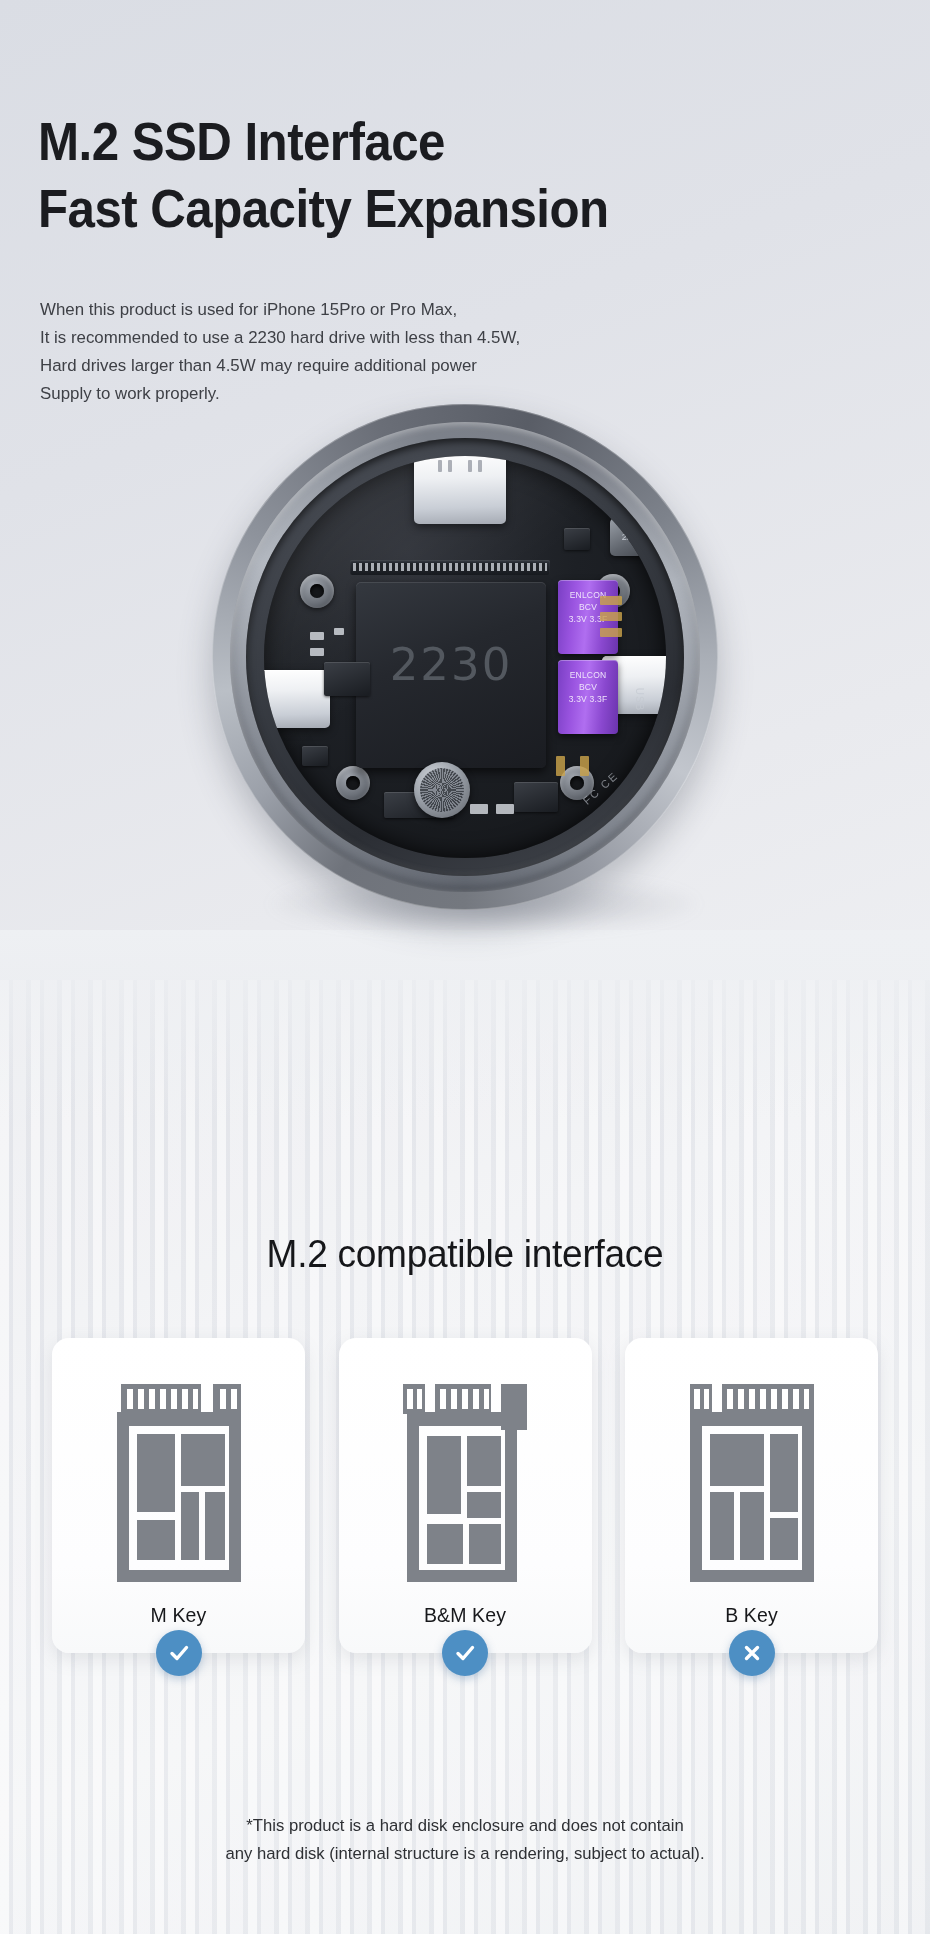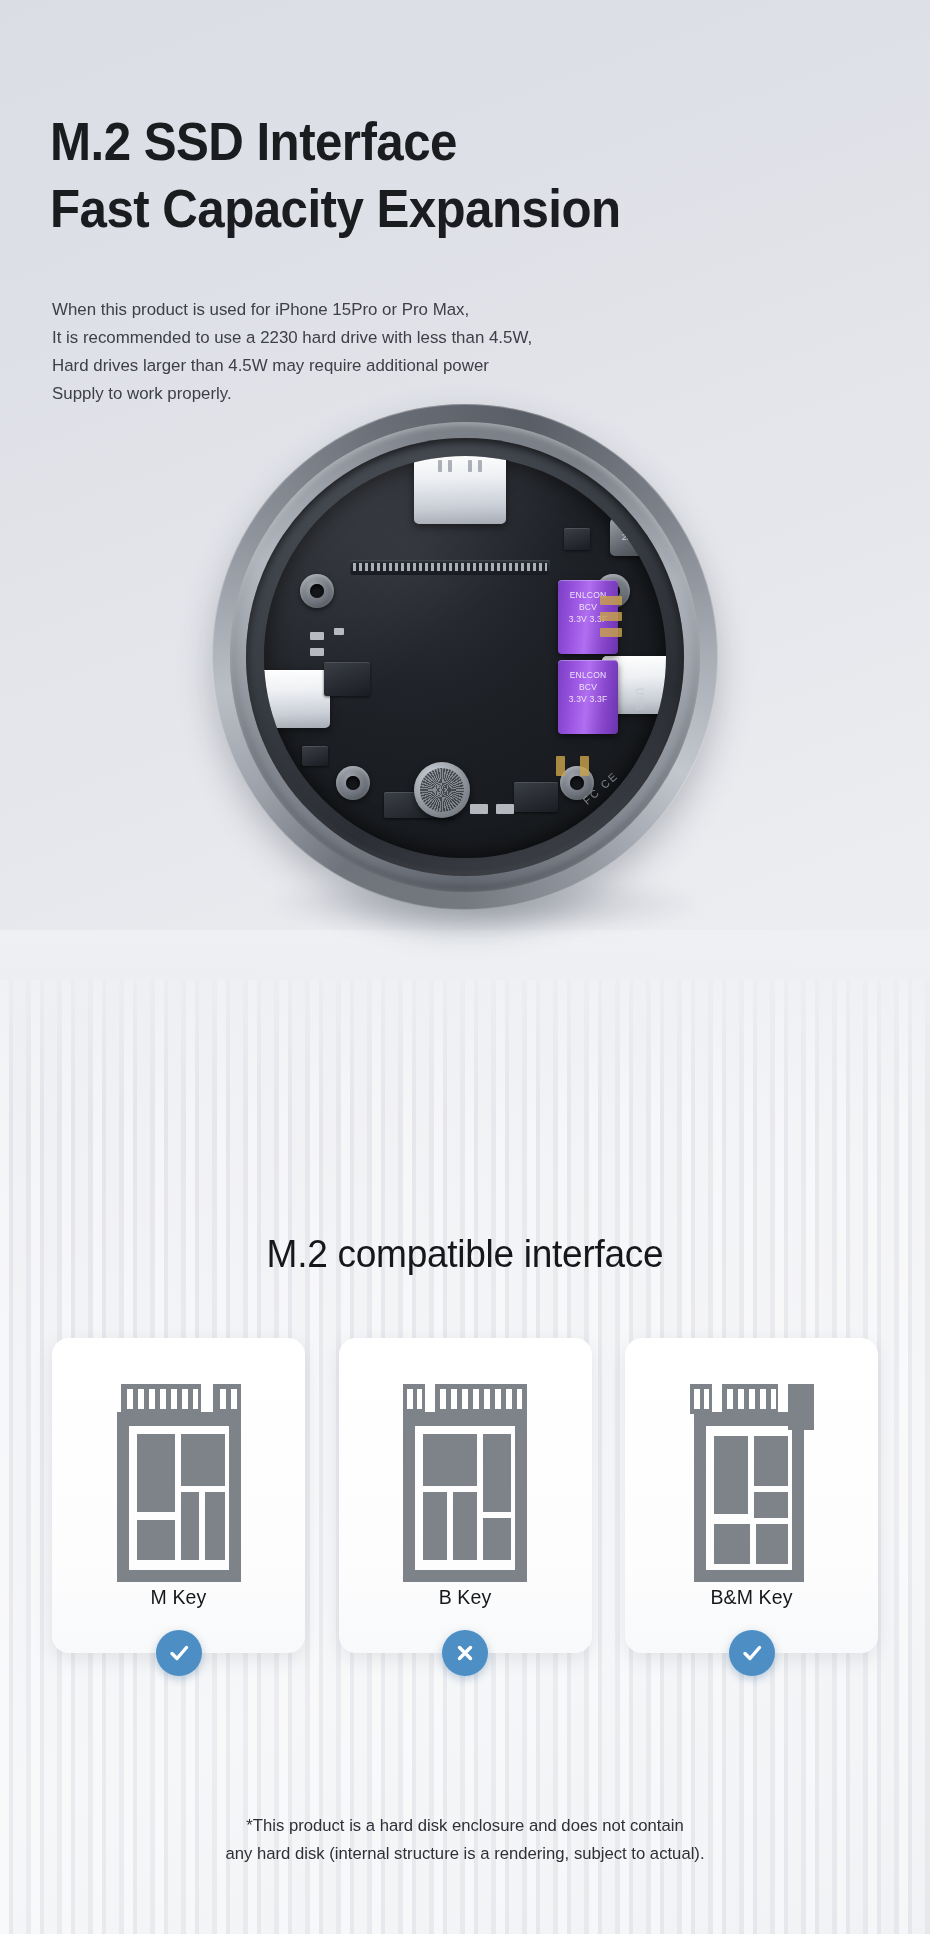--- a/index.html
+++ b/index.html
@@ -25,21 +25,21 @@
     opacity:.85;pointer-events:none;
   }
   #page::after{
     content:"";position:absolute;left:0;right:0;top:930px;height:190px;
     background:linear-gradient(180deg,rgba(238,240,243,1) 0%,rgba(238,240,243,0) 100%);
     pointer-events:none;
   }
   .layer{position:relative;z-index:3;}
 
   
-  .hero{position:absolute;left:50px;top:108px;width:840px;}
+  .hero{position:absolute;left:38px;top:108px;width:840px;}
   h1.title{
     margin:0;color:#1b1c20;
     font-size:53px;line-height:1.27;font-weight:700;
     letter-spacing:-0.6px;
     transform:scaleX(.93);transform-origin:left center;
     white-space:nowrap;
   }
   .title-l2{display:block;}
   p.lede{
     margin:52px 0 0 2px;color:#3e4046;
@@ -188,21 +188,21 @@
   .cards{position:absolute;left:52px;top:1338px;width:826px;
     display:flex;justify-content:space-between;}
   .card{
     position:relative;width:253px;height:315px;border-radius:17px;
     background:linear-gradient(180deg,#ffffff 0%,#fdfdfe 72%,#f8f9fa 100%);
     box-shadow:0 6px 18px rgba(126,132,145,.17);
     display:flex;flex-direction:column;align-items:center;
   }
   .key-icon{margin-top:46px;}
   .card-label{
-    color:#17181b;font-size:19.5px;font-weight:400;letter-spacing:.1px;text-align:center;
+    margin-top:18px;color:#17181b;font-size:19.5px;font-weight:400;letter-spacing:.1px;text-align:center;
   }
   .badge{
     position:absolute;left:50%;bottom:-23px;transform:translateX(-50%);
     width:46px;height:46px;border-radius:50%;
     display:flex;align-items:center;justify-content:center;
     box-shadow:0 3px 8px rgba(70,115,160,.34);
   }
   .badge svg{display:block;}
 
   
@@ -262,20 +262,23 @@
         
       </div>
       <div class="usbc right">
         
       </div>
 
       <div class="ssd-slot">
           <i></i>
         </div>
 
+      <div class="ssd">
+        <div class="code">2230</div>
+      </div>
 
       <div class="cap c1">
         <div>ENLCON</div>
         <div>BCV</div>
         <div>3.3V 3.3F</div>
       </div>
       <div class="cap c2">
         <div>ENLCON</div>
         <div>BCV</div>
         <div>3.3V 3.3F</div>
@@ -336,20 +339,55 @@
         <g fill="#7e8289">
           <rect x="20" y="50" width="38" height="78"></rect>
           <rect x="64" y="50" width="44" height="52"></rect>
           <rect x="64" y="108" width="18" height="68"></rect>
           <rect x="88" y="108" width="20" height="68"></rect>
           <rect x="20" y="136" width="38" height="40"></rect>
         </g>
       </svg>
     </div>
     <div class="card-label">M Key</div>
+    <div class="badge" style="background:#4d8fc4">
+      <svg width="24" height="24" viewBox="0 0 24 24" aria-hidden="true">
+        <path d="M5 12.5 L10 17.5 L19.5 6.5" fill="none" stroke="#ffffff" stroke-width="3.4" stroke-linecap="round" stroke-linejoin="round"></path>
+      </svg>
+    </div>
+  </div>
+
+  <div class="card">
+    <div class="key-icon">
+      <svg width="124" height="198" viewBox="0 0 124 198" aria-hidden="true">
+        <g fill="#7e8289">
+          <path d="M0 0 h22 v30 h-22 z"></path>
+          <path d="M32 0 h56 v30 h-56 z"></path>
+          <path d="M98 0 h26 v46 h-26 z"></path>
+          <path d="M4 28 h110 v170 h-110 z M16 42 h86 v144 h-86 z" fill-rule="evenodd"></path>
+        </g>
+        <g fill="#ffffff">
+          <rect x="4" y="5" width="6" height="20"></rect>
+            <rect x="14" y="5" width="5" height="20"></rect>
+          <rect x="37" y="5" width="6" height="20"></rect>
+            <rect x="48" y="5" width="6" height="20"></rect>
+          <rect x="59" y="5" width="6" height="20"></rect>
+            <rect x="70" y="5" width="6" height="20"></rect>
+          <rect x="81" y="5" width="5" height="20"></rect>
+        </g>
+        <g fill="#7e8289">
+          <rect x="24" y="52" width="34" height="78"></rect>
+          <rect x="64" y="52" width="34" height="50"></rect>
+          <rect x="64" y="108" width="34" height="26"></rect>
+          <rect x="24" y="140" width="36" height="40"></rect>
+          <rect x="66" y="140" width="32" height="40"></rect>
+        </g>
+      </svg>
+    </div>
+    <div class="card-label">B&amp;M Key</div>
     <div class="badge" style="background:#4d8fc4">
       <svg width="24" height="24" viewBox="0 0 24 24" aria-hidden="true">
         <path d="M5 12.5 L10 17.5 L19.5 6.5" fill="none" stroke="#ffffff" stroke-width="3.4" stroke-linecap="round" stroke-linejoin="round"></path>
       </svg>
     </div>
   </div>
 
   <div class="card">
     <div class="key-icon">
       <svg width="124" height="198" viewBox="0 0 124 198" aria-hidden="true">
@@ -380,53 +418,18 @@
       </svg>
     </div>
     <div class="card-label">B Key</div>
     <div class="badge" style="background:#4d8fc4">
       <svg width="24" height="24" viewBox="0 0 24 24" aria-hidden="true">
         <path d="M6.5 6.5 L17.5 17.5 M17.5 6.5 L6.5 17.5" fill="none" stroke="#ffffff" stroke-width="3.4" stroke-linecap="round"></path>
       </svg>
     </div>
   </div>
 
-  <div class="card">
-    <div class="key-icon">
-      <svg width="124" height="198" viewBox="0 0 124 198" aria-hidden="true">
-        <g fill="#7e8289">
-          <path d="M0 0 h22 v30 h-22 z"></path>
-          <path d="M32 0 h56 v30 h-56 z"></path>
-          <path d="M98 0 h26 v46 h-26 z"></path>
-          <path d="M4 28 h110 v170 h-110 z M16 42 h86 v144 h-86 z" fill-rule="evenodd"></path>
-        </g>
-        <g fill="#ffffff">
-          <rect x="4" y="5" width="6" height="20"></rect>
-            <rect x="14" y="5" width="5" height="20"></rect>
-          <rect x="37" y="5" width="6" height="20"></rect>
-            <rect x="48" y="5" width="6" height="20"></rect>
-          <rect x="59" y="5" width="6" height="20"></rect>
-            <rect x="70" y="5" width="6" height="20"></rect>
-          <rect x="81" y="5" width="5" height="20"></rect>
-        </g>
-        <g fill="#7e8289">
-          <rect x="24" y="52" width="34" height="78"></rect>
-          <rect x="64" y="52" width="34" height="50"></rect>
-          <rect x="64" y="108" width="34" height="26"></rect>
-          <rect x="24" y="140" width="36" height="40"></rect>
-          <rect x="66" y="140" width="32" height="40"></rect>
-        </g>
-      </svg>
-    </div>
-    <div class="card-label">B&amp;M Key</div>
-    <div class="badge" style="background:#4d8fc4">
-      <svg width="24" height="24" viewBox="0 0 24 24" aria-hidden="true">
-        <path d="M5 12.5 L10 17.5 L19.5 6.5" fill="none" stroke="#ffffff" stroke-width="3.4" stroke-linecap="round" stroke-linejoin="round"></path>
-      </svg>
-    </div>
-  </div>
-
 </section>
 
 <div class="footer layer">
   <span>*This product is a hard disk enclosure and does not contain</span>
   <span>any hard disk (internal structure is a rendering, subject to actual).</span>
 </div>
 
 </body></html>

